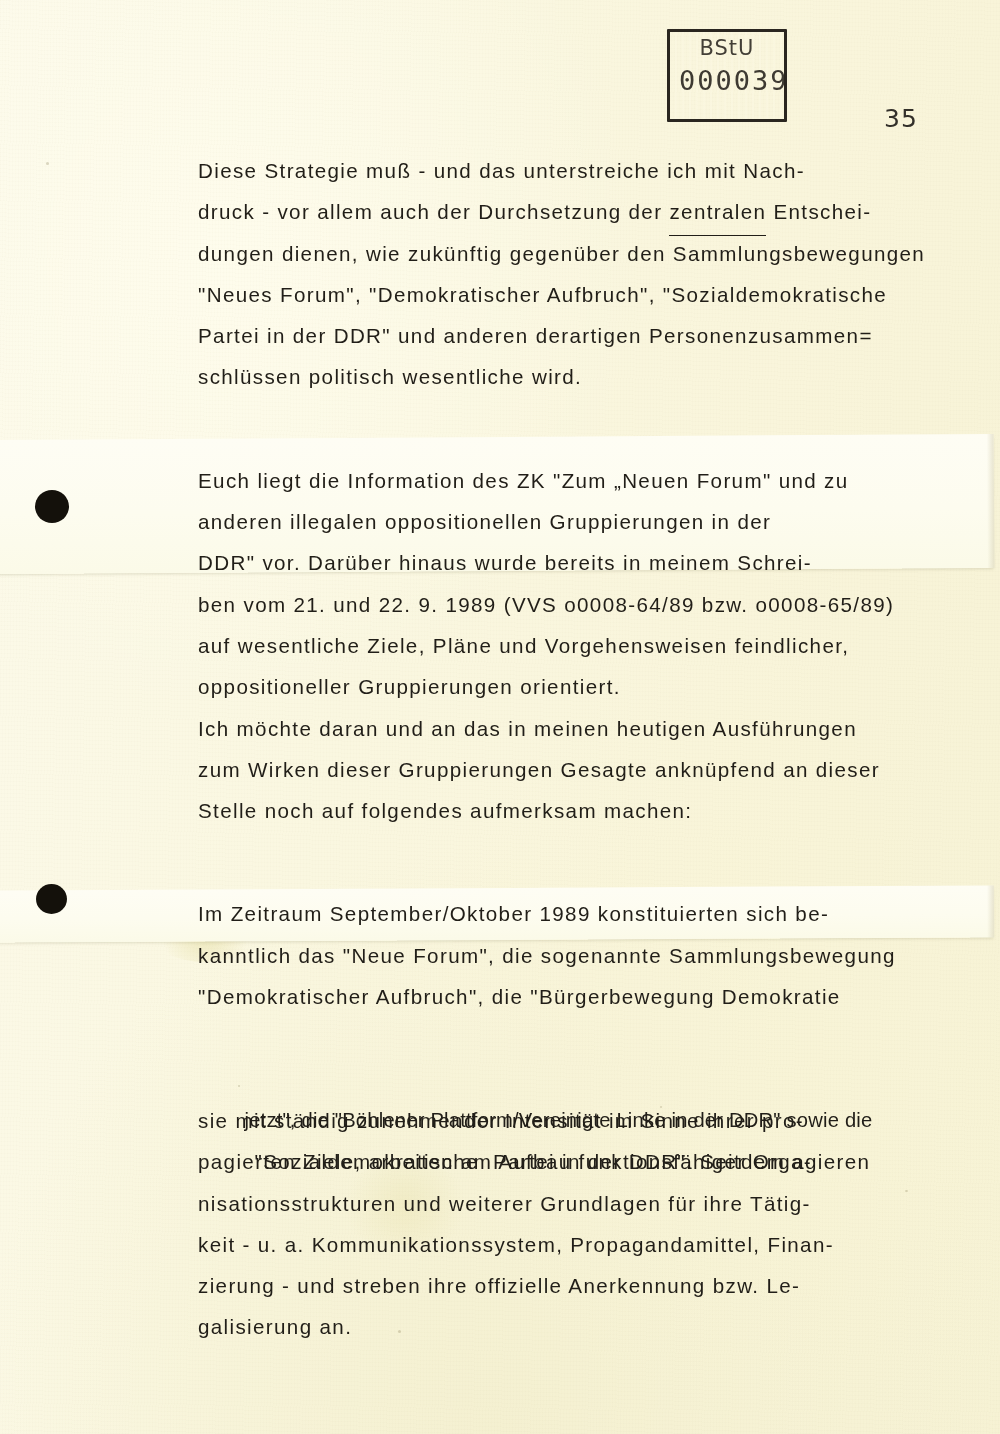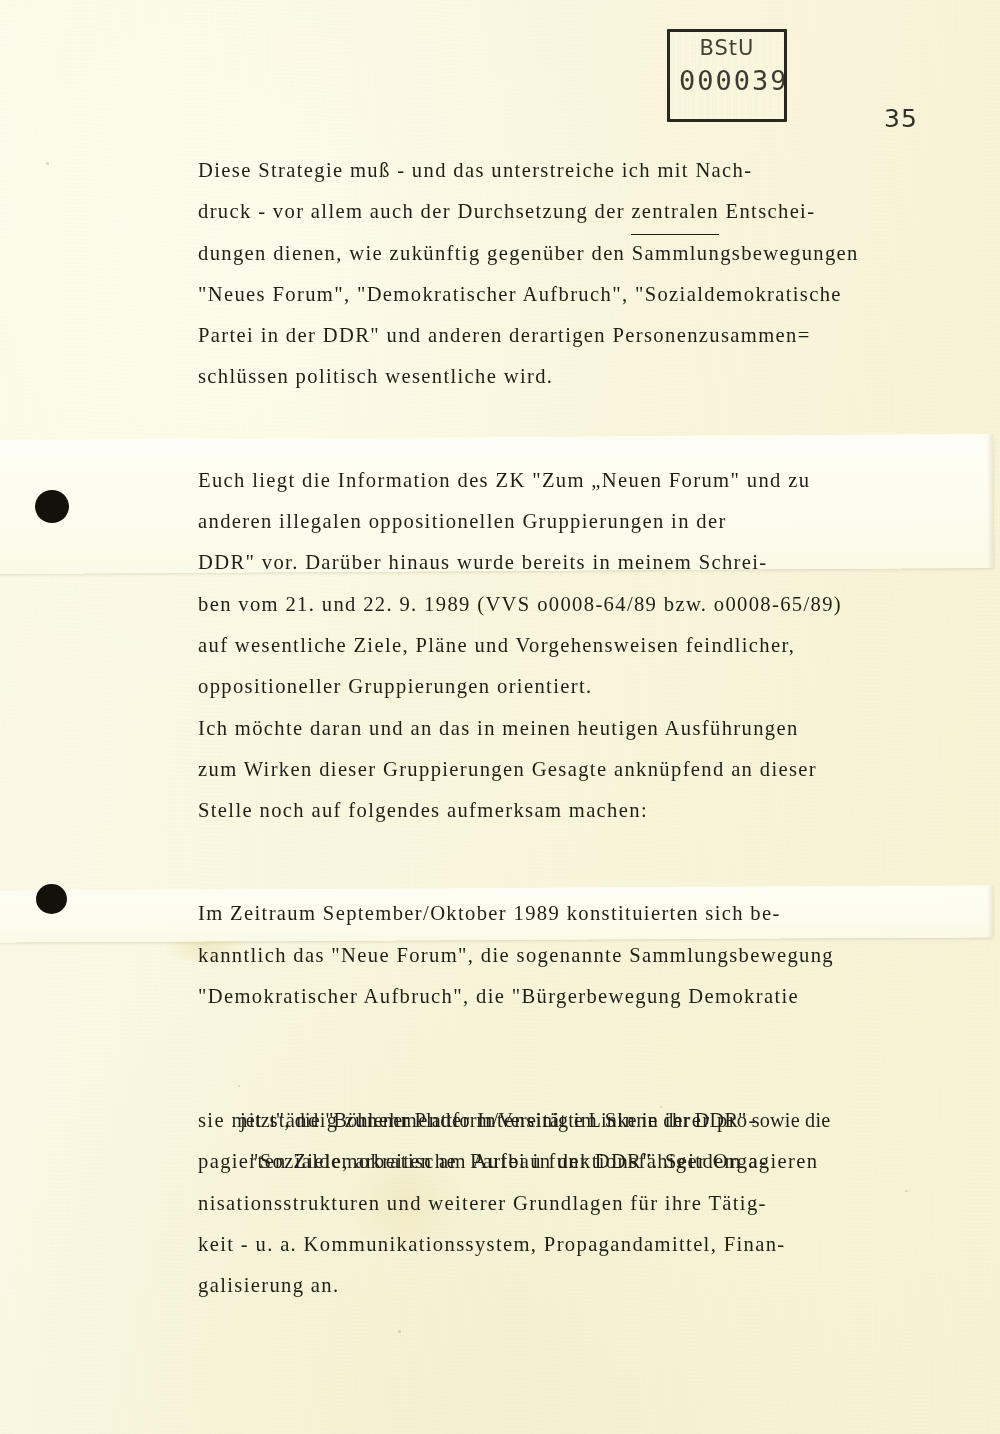--- a/index.html
+++ b/index.html
@@ -146,21 +146,21 @@
     width: 790px;
   }
   .ln {
     position: relative;
     height: 41.3px;
     line-height: 41.3px;
     font-size: 20.6px;
     letter-spacing: 1.35px;
     color: #211e18;
     white-space: pre;
-    font-family: Liberation Serif, serif;
+    font-family: Liberation Sans, sans-serif;
   }
   .ln.gap2  { height: 62px; }
   .ln u {
     text-decoration: none;
     border-bottom: 1.6px solid #211e18;
     padding-bottom: 12px;
   }
   
   .ln.corr {
     letter-spacing: .2px;
@@ -246,17 +246,18 @@
         <span class="txt">jetzt", die "Böhlener Plattform/Vereinigte Linke in der DDR" sowie die</span>
       </div>
       <div class="ln">
         <span class="patch" style="left:8px; top:8px; width:60px; height:26px;"></span>
         <span class="txt">"Sozialdemokratische  Partei in der DDR". Seitdem agieren</span>
       </div>
       <div class="ln">sie mit ständig zunehmender Intensität im Sinne ihrer pro-</div>
       <div class="ln">pagierten Ziele, arbeiten am Aufbau funktionsfähiger Orga-</div>
       <div class="ln">nisationsstrukturen und weiterer Grundlagen für ihre Tätig-</div>
       <div class="ln">keit - u. a. Kommunikationssystem, Propagandamittel, Finan-</div>
+      <div class="ln">zierung - und streben ihre offizielle Anerkennung bzw. Le-</div>
       <div class="ln">galisierung an.</div>
     </div>
 
   </div>
 </div>
 
 </body></html>

